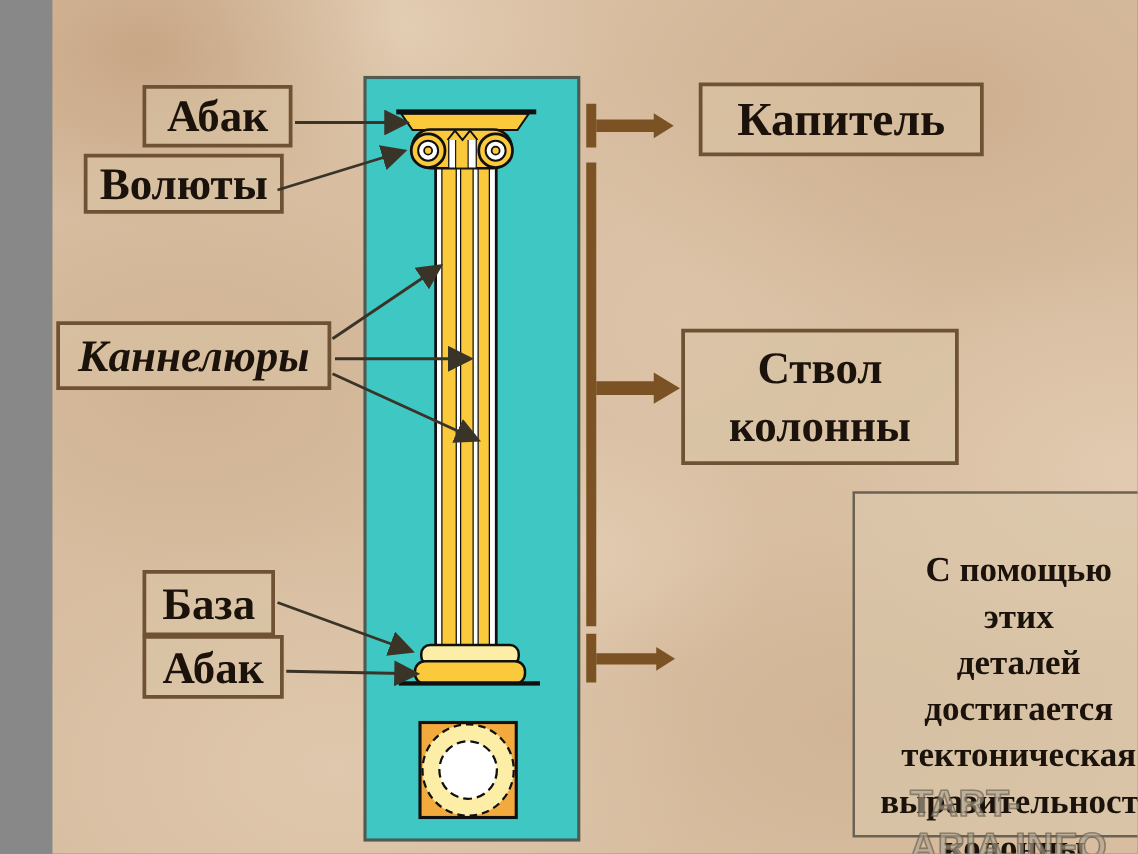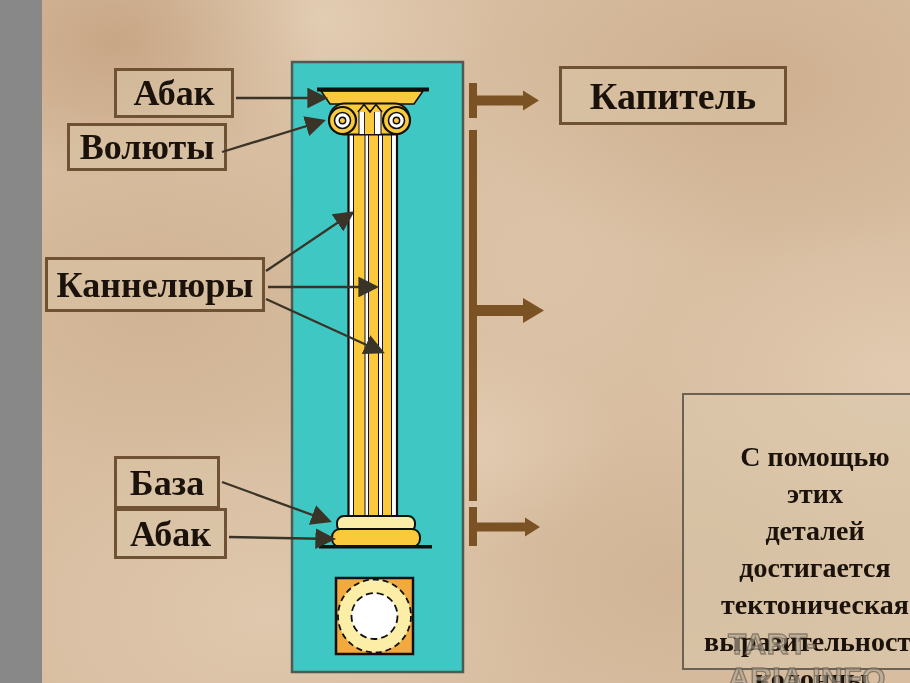--- a/index.html
+++ b/index.html
@@ -64,36 +64,40 @@
 <div class="stage">
 
   <div class="labelbox fs-left" style="left:72px;top:68px;width:120px;height:50px;">
     <span>Абак</span>
   </div>
 
   <div class="labelbox fs-left" style="left:25px;top:123px;width:160px;height:48px;align-items:center;">
     <span>Волюты</span>
   </div>
 
-  <div class="labelbox fs-left" style="left:3px;top:257px;width:220px;height:55px;">
+  <div class="labelbox fs-left" style="left:3px;top:257px;width:220px;height:55px;font-style:italic;">
     <span>Каннелюры</span>
   </div>
 
   <div class="labelbox fs-left" style="left:72px;top:456px;width:106px;height:53px;">
     <span>База</span>
   </div>
 
   <div class="labelbox fs-left" style="left:72px;top:508px;width:113px;height:51px;">
     <span>Абак</span>
   </div>
 
   <div class="labelbox fs-right" style="left:517px;top:66px;width:228px;height:59px;">
     <span>Капитель</span>
   </div>
 
+  <div class="labelbox fs-stvol" style="left:503px;top:263px;width:222px;height:109px;">
+    <span>Ствол
+колонны</span>
+  </div>
 
 
   <div class="infobox">
     <span>С помощью
 этих
 деталей
 достигается
 тектоническая
 выразительность
 колонны.</span>

